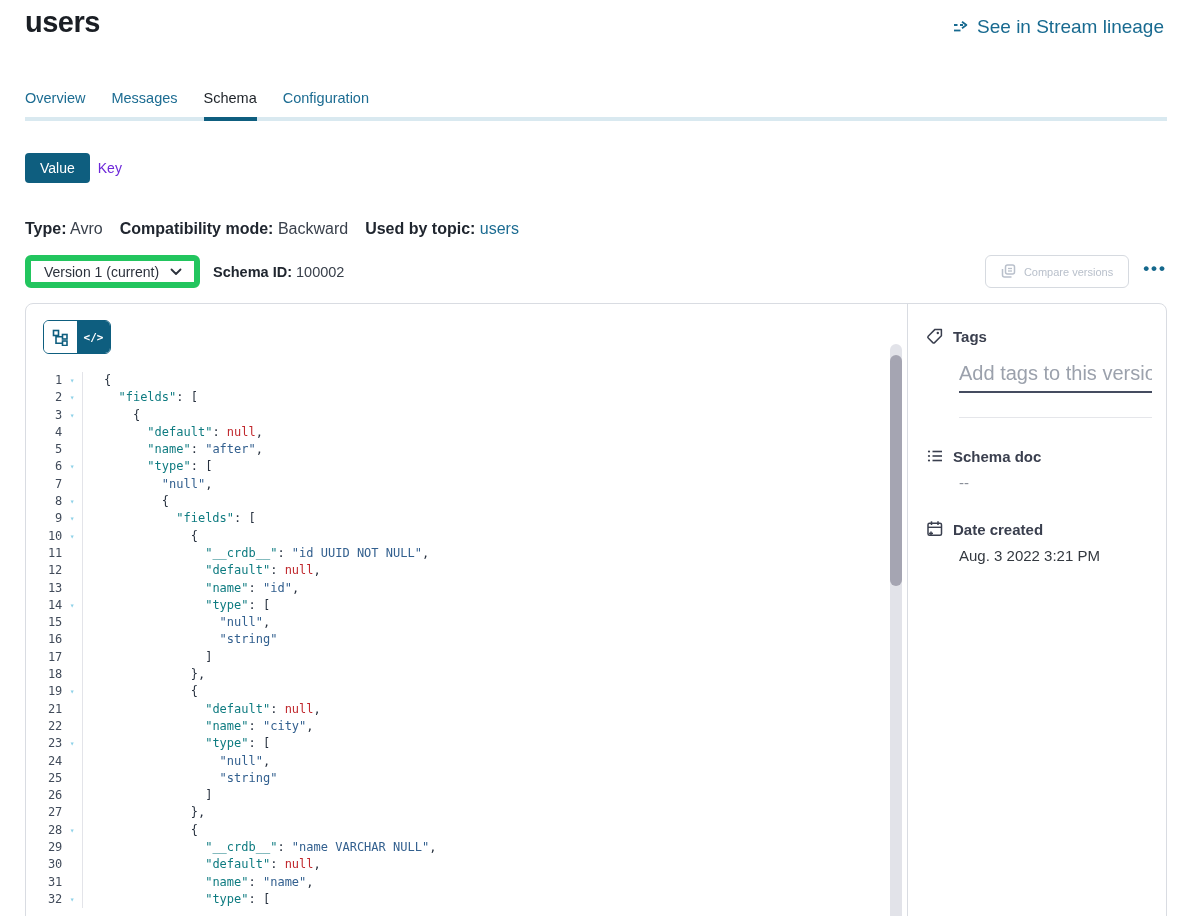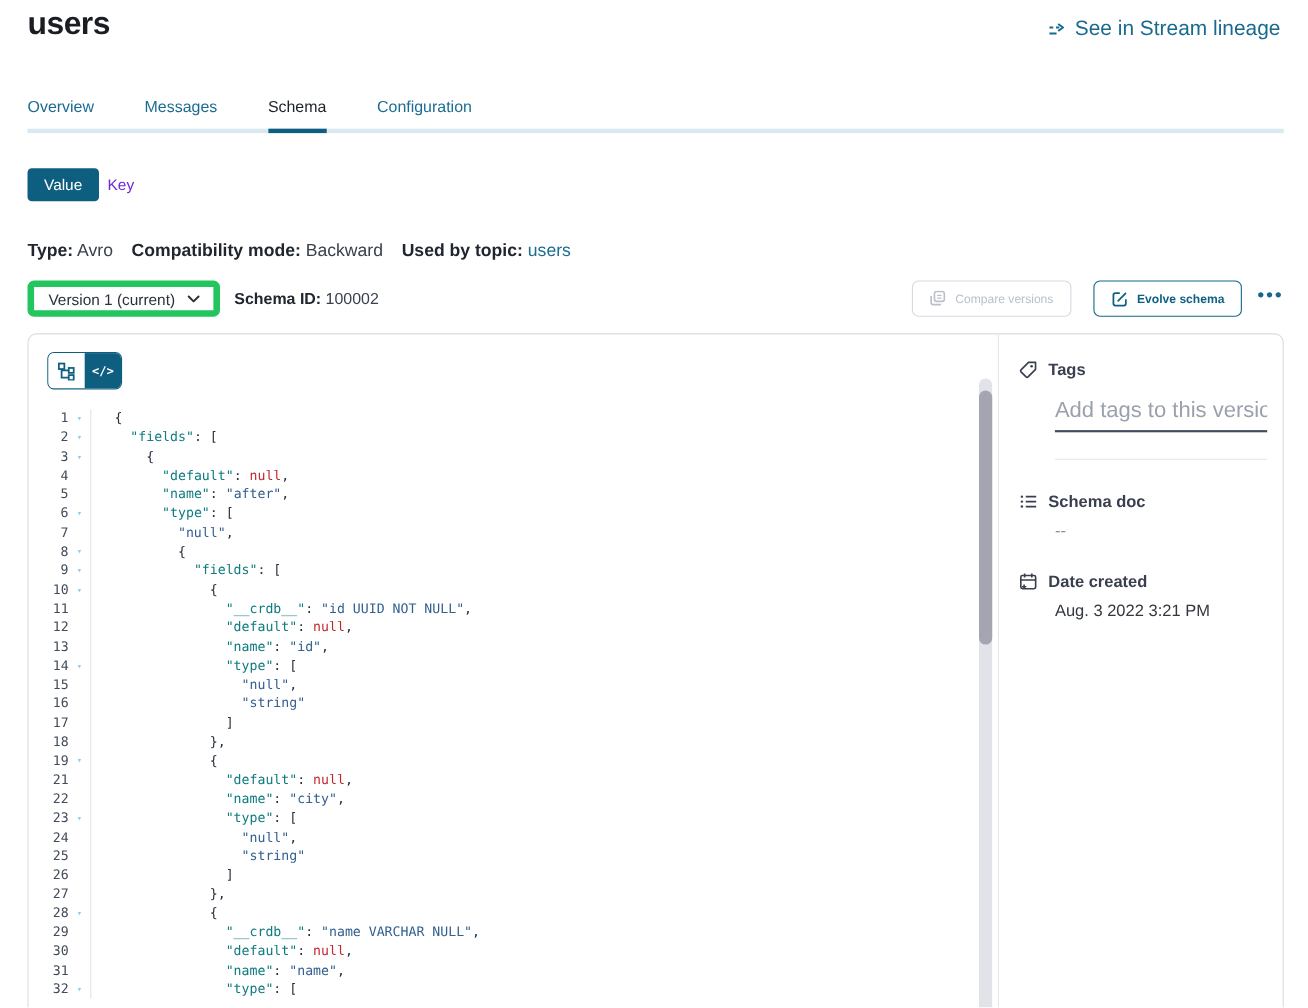--- a/index.html
+++ b/index.html
@@ -6,21 +6,21 @@
   html,body { background:#ffffff; }
   body { font-family:"Liberation Sans", sans-serif; color:#232a35; }
   .page { position:relative; width:1189px; height:916px; overflow:hidden; background:#fff; }
 
   
   .title { position:absolute; left:25px; top:6px; font-size:29px; font-weight:700; color:#1a1e24; letter-spacing:-0.5px; }
   .lineage-link { position:absolute; right:25px; top:16px; display:flex; align-items:center; gap:7px;
                   color:#186a90; font-size:19px; font-weight:400; cursor:pointer; }
 
   
-  .tabs { position:absolute; left:25px; top:90px; display:flex; gap:46px; z-index:2; }
+  .tabs { position:absolute; left:25px; top:90px; display:flex; gap:26px; z-index:2; }
   .tab { font-size:14.5px; color:#1c6c92; height:31px; position:relative; cursor:pointer; }
   .tab.active { color:#1d2228; font-weight:500; }
   .tab.active::after { content:""; position:absolute; left:0; right:0; bottom:0; height:4px; background:#0e5e7f; }
   .tab-track { position:absolute; left:25px; top:117px; width:1142px; height:4px; background:#d9e9f0; z-index:1; }
 
   
   .vk-row { position:absolute; left:25px; top:153px; display:flex; align-items:center; gap:8px; }
   .vk-active { background:#0e5e7f; color:#fff; font-size:14px; padding:7px 15px; border-radius:4px; cursor:pointer; }
   .vk-inactive { color:#6d28d9; font-size:14px; cursor:pointer; }
 
@@ -134,29 +134,20 @@
       <span style="display:flex;">
         <svg width="15" height="15" viewBox="0 0 15 15">
           <rect x="4.5" y="1" width="9" height="9" rx="2" fill="none" stroke="#b9c0cb" stroke-width="1.5"></rect>
           <path d="M10.5 13 H3.5 A2 2 0 0 1 1.5 11 V5" fill="none" stroke="#b9c0cb" stroke-width="1.5"></path>
           <line x1="7" y1="4.5" x2="11" y2="4.5" stroke="#b9c0cb" stroke-width="1.3"></line>
           <line x1="7" y1="7" x2="11" y2="7" stroke="#b9c0cb" stroke-width="1.3"></line>
         </svg>
       </span>
       <span>Compare versions</span>
     </div>
-    <div class="btn btn-primary-outline">
-      <span style="display:flex;">
-        <svg width="16" height="16" viewBox="0 0 16 16">
-          <path d="M8 2.5 H4 A1.8 1.8 0 0 0 2.2 4.3 V12 A1.8 1.8 0 0 0 4 13.8 H11.7 A1.8 1.8 0 0 0 13.5 12 V8" fill="none" stroke="#0f6183" stroke-width="1.6"></path>
-          <path d="M6.5 9.5 L13.2 2.8" stroke="#0f6183" stroke-width="1.6" stroke-linecap="round"></path>
-        </svg>
-      </span>
-      <span>Evolve schema</span>
-    </div>
     <div class="more-dots">•••</div>
   </div>
 
   <div class="panel">
     <div class="code-pane">
       <div class="view-toggle">
         <div class="vt-seg vt-tree">
           <svg width="17" height="17" viewBox="0 0 17 17">
             <rect x="1.5" y="1.5" width="5" height="5" fill="none" stroke="#0e5e7f" stroke-width="1.6"></rect>
             <rect x="10.5" y="5.5" width="4.5" height="4.5" fill="none" stroke="#0e5e7f" stroke-width="1.6"></rect>

